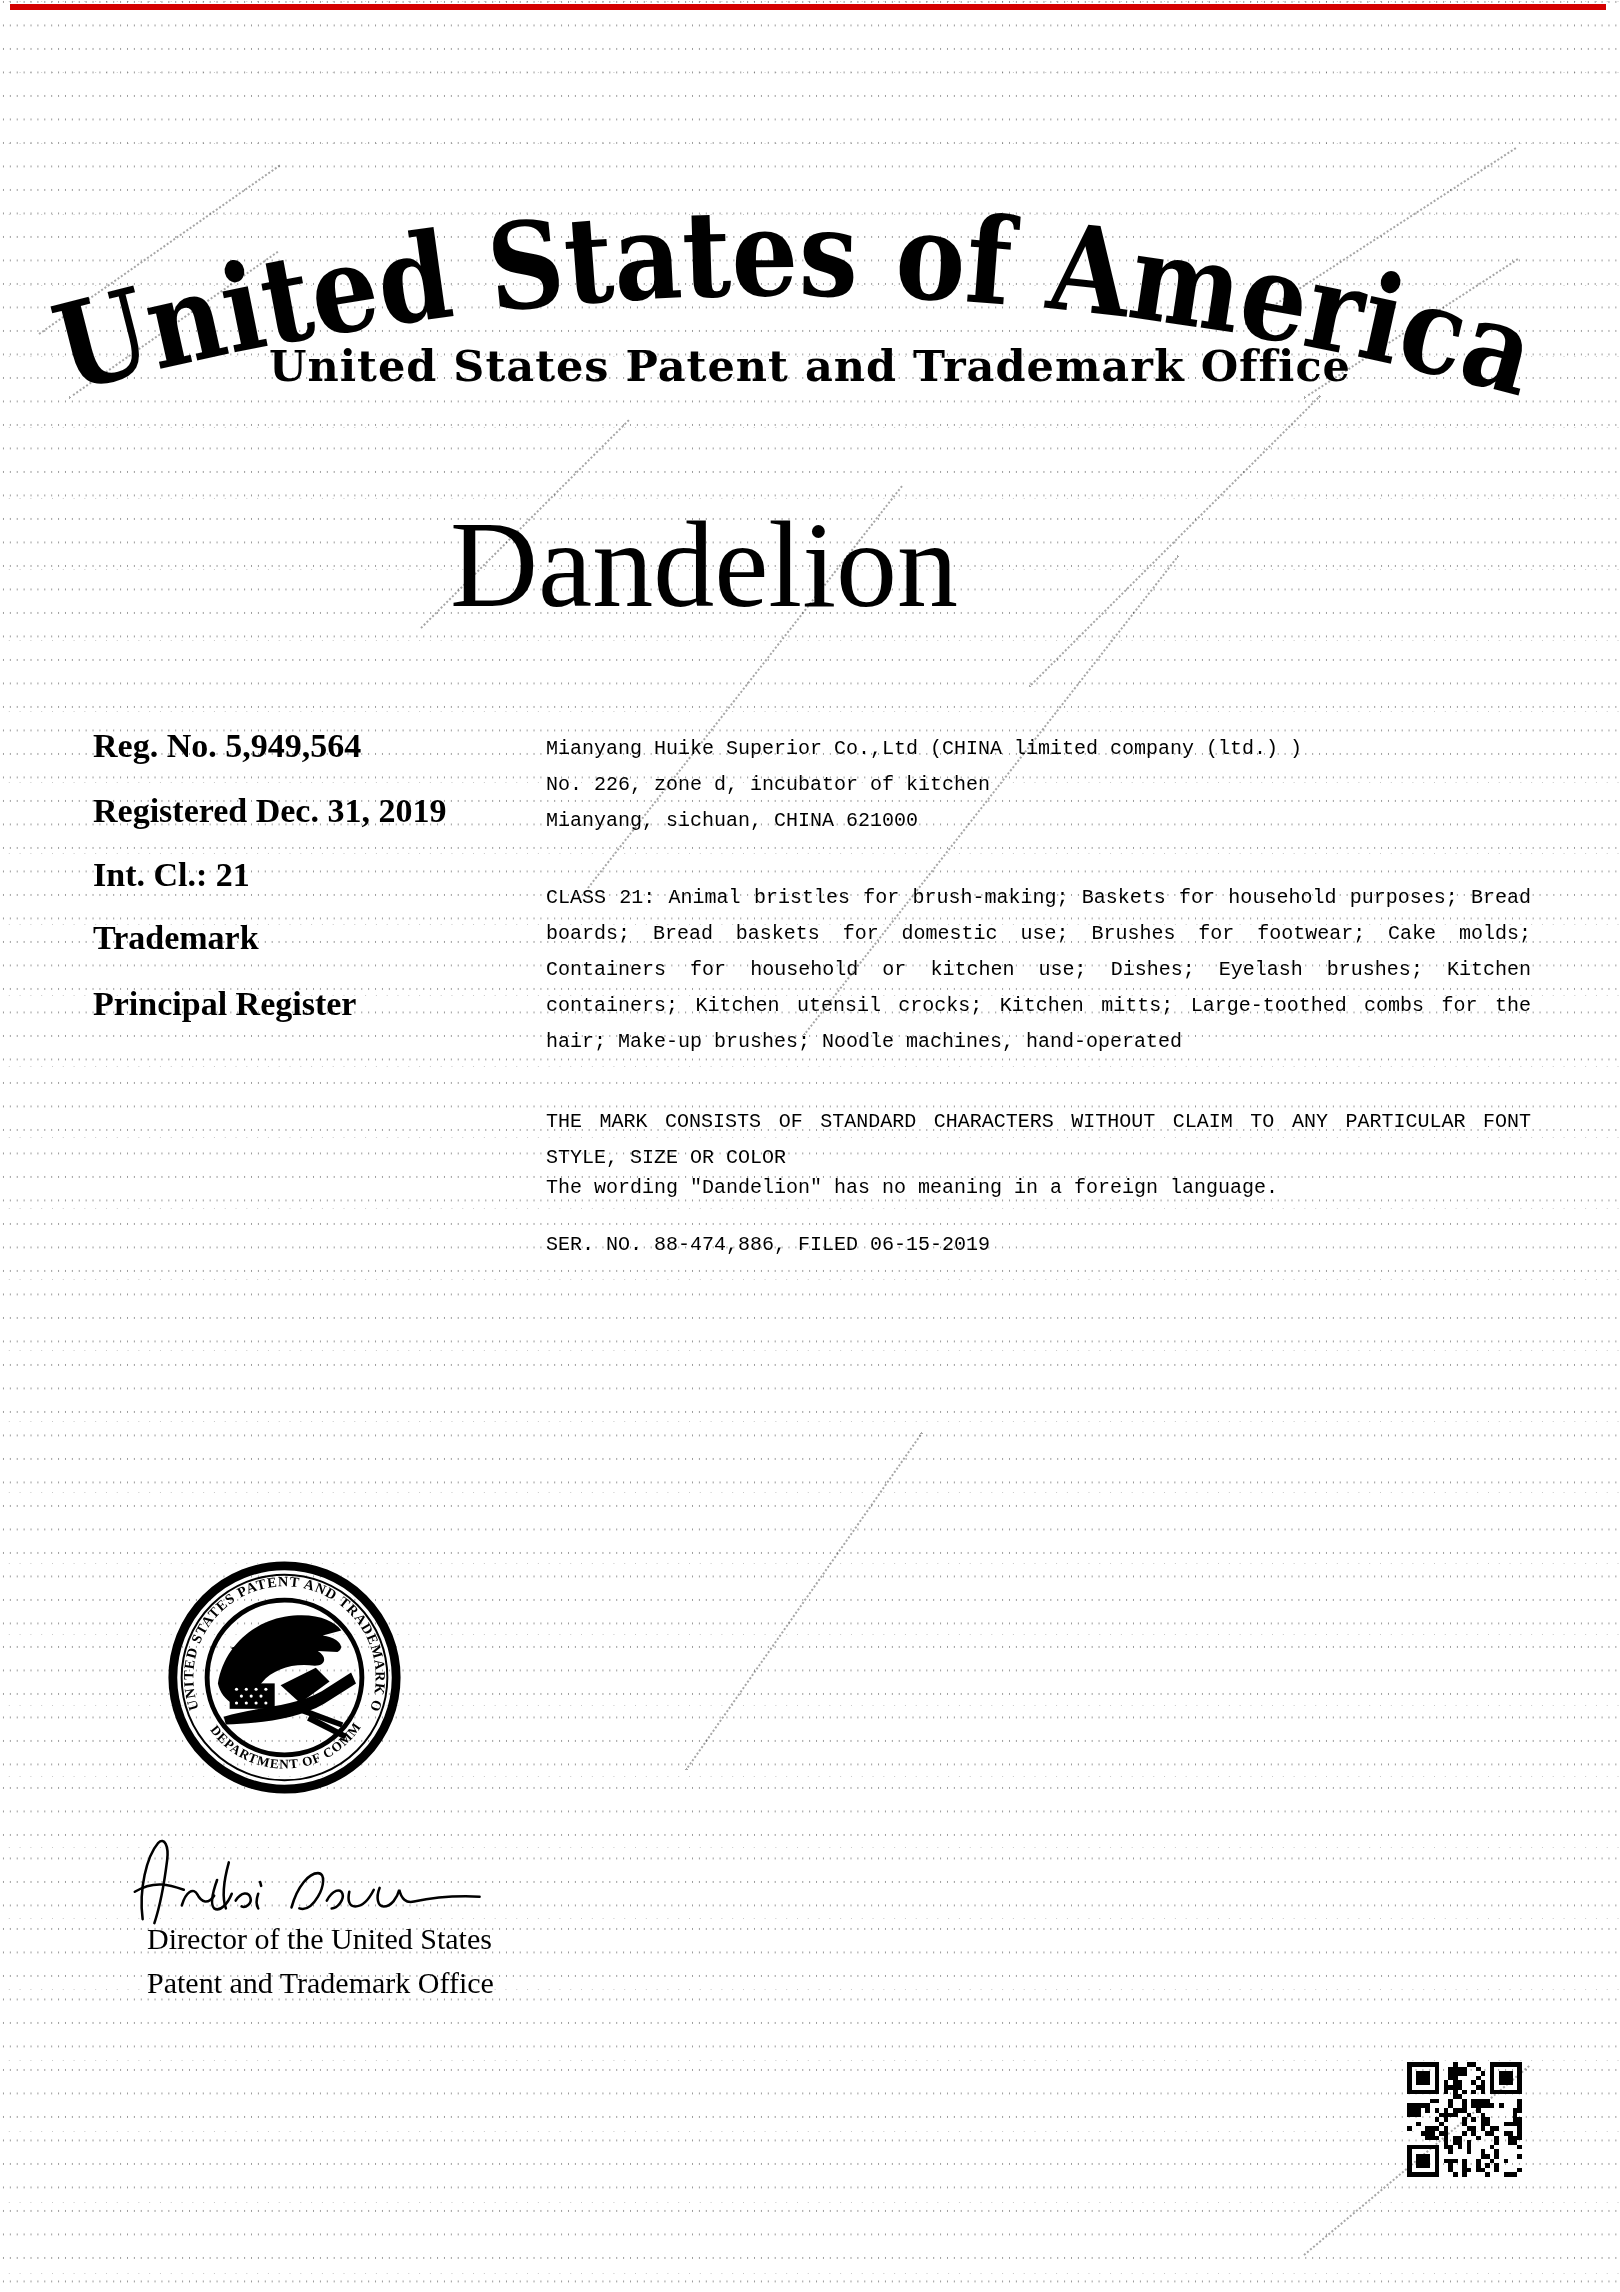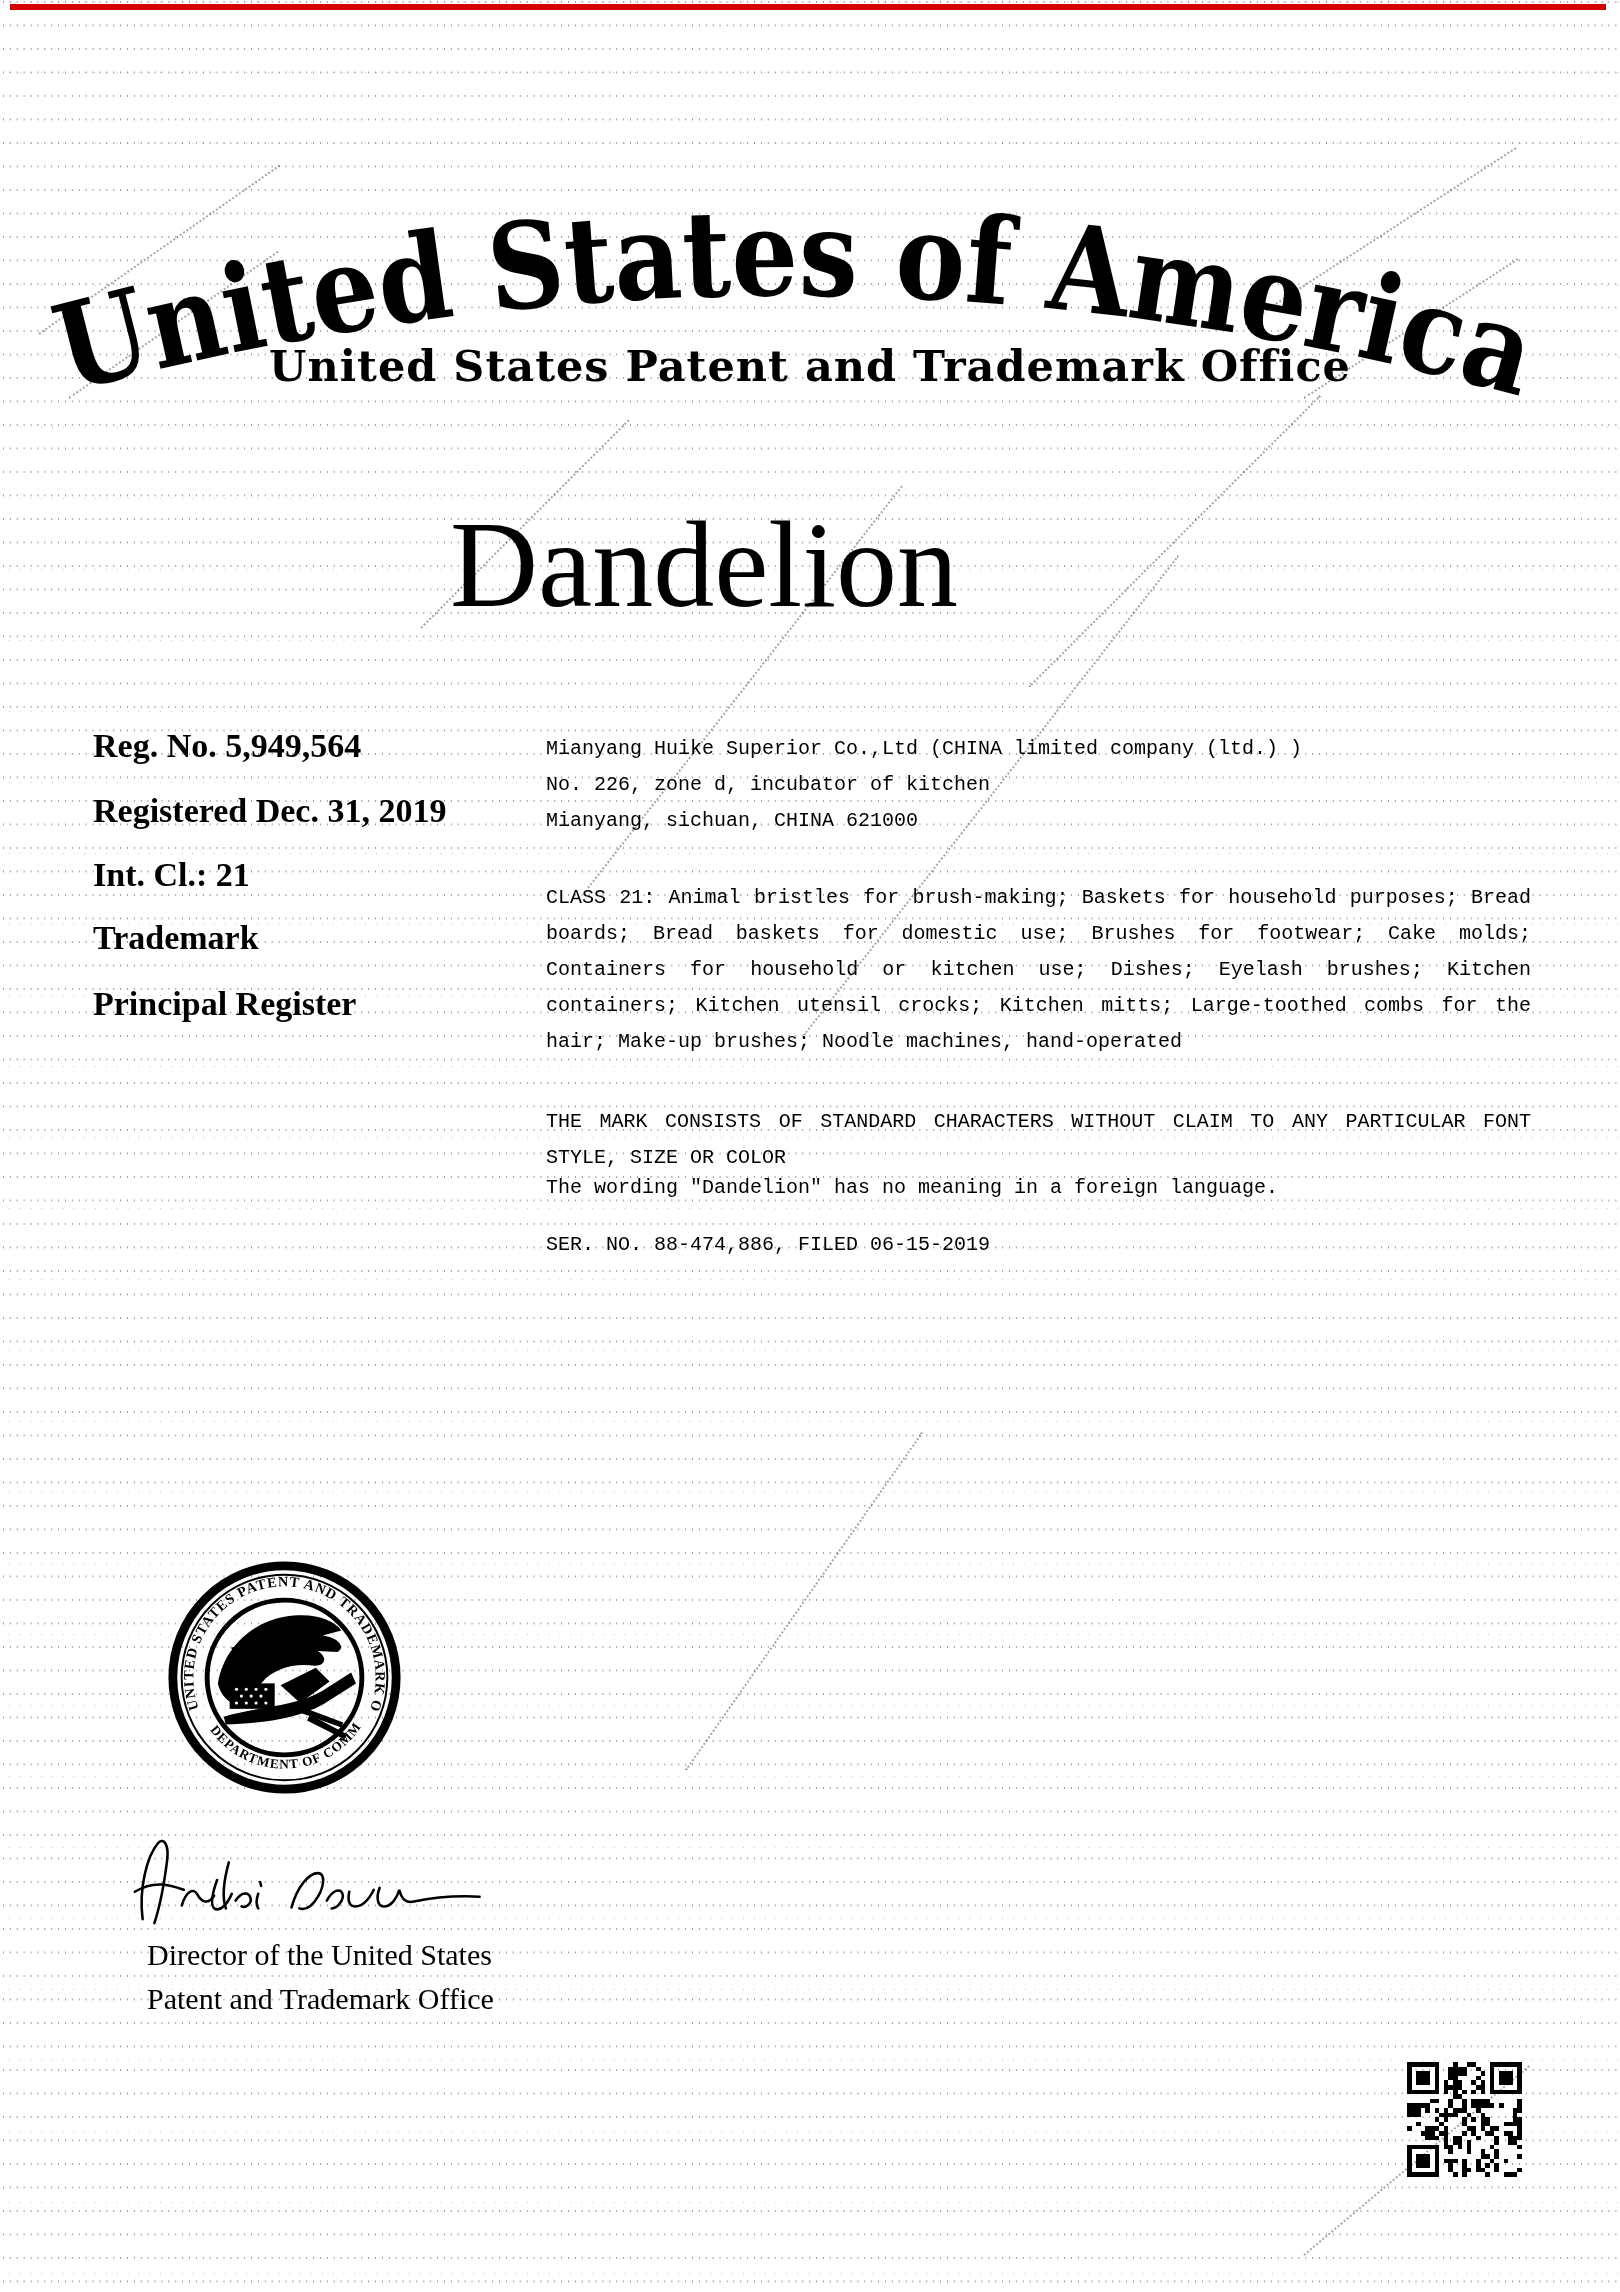--- a/index.html
+++ b/index.html
@@ -60,21 +60,20 @@
   .rc-standard{top:1076px;text-align:justify;margin-top:28px;}
   .rc-wording{top:1170px;}
   .rc-serial{top:1227px;}
 
   .seal-svg{position:absolute;left:165px;top:1558px;width:239px;height:239px;}
   .seal-ring-text{font-family:"Liberation Serif",serif;font-weight:bold;letter-spacing:1px;fill:#000;}
   .sig-svg{position:absolute;left:125px;top:1831px;width:382px;height:98px;}
   .director{
     position:absolute;left:147px;font-size:30px;line-height:44px;white-space:nowrap;
     font-family:"Liberation Serif",serif;
-    margin-top:16px;
   }
   .dir1{top:1917px}.dir2{top:1961px}
   .qr-svg{position:absolute;left:1407px;top:2062px;width:115px;height:115px;}
 </style>
 </head>
 <body>
 
 <div class="page">
 
   <div class="top-rule" id="topRule" style="background: rgb(212, 0, 0);"></div>

